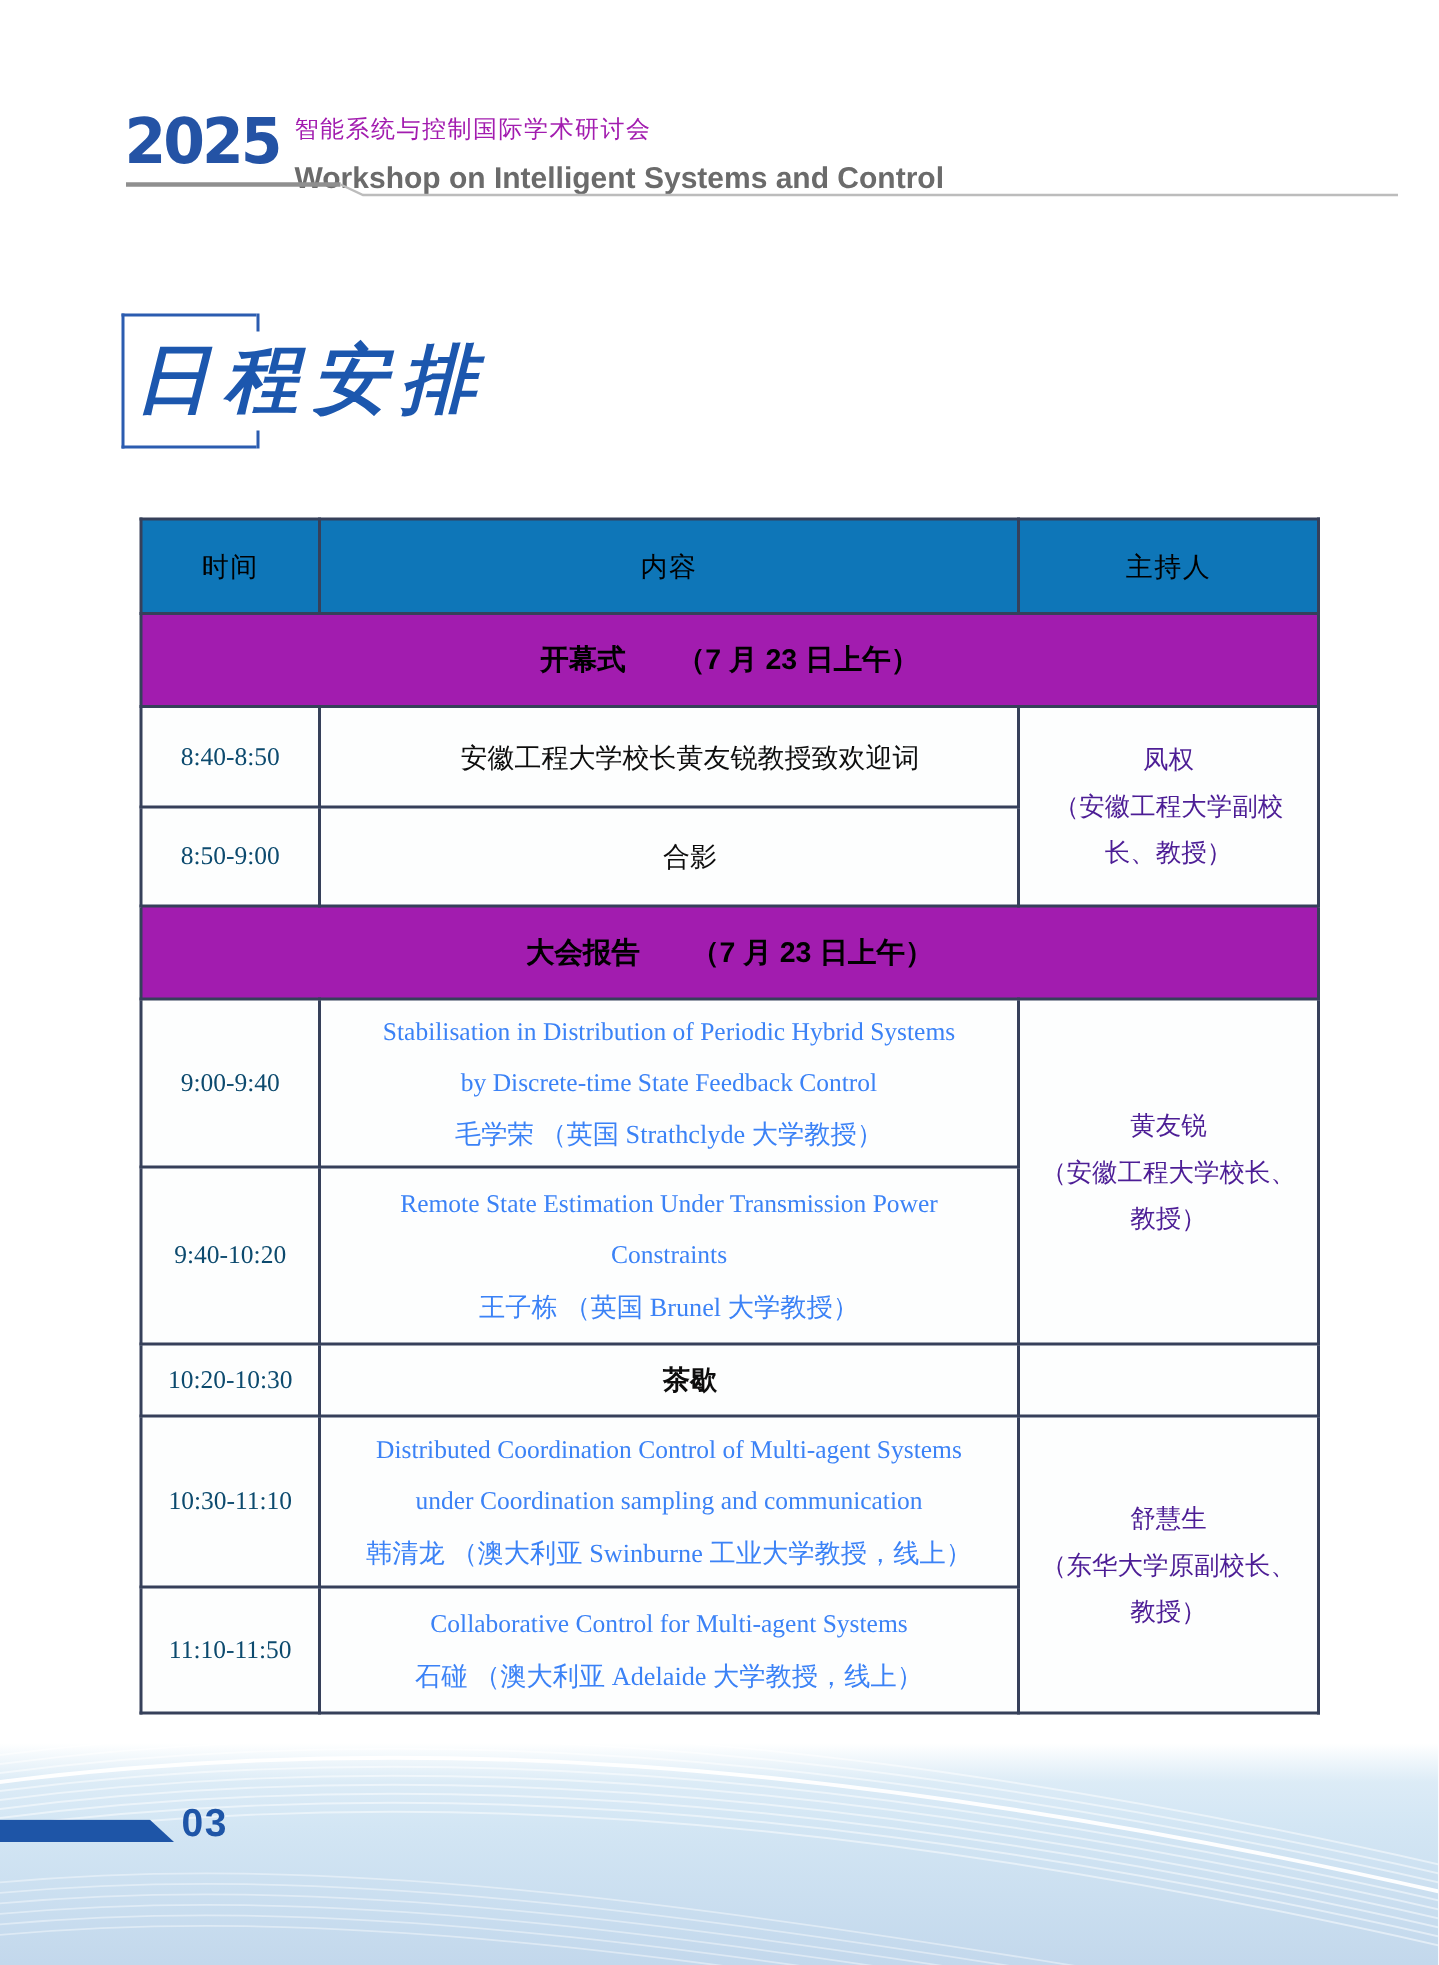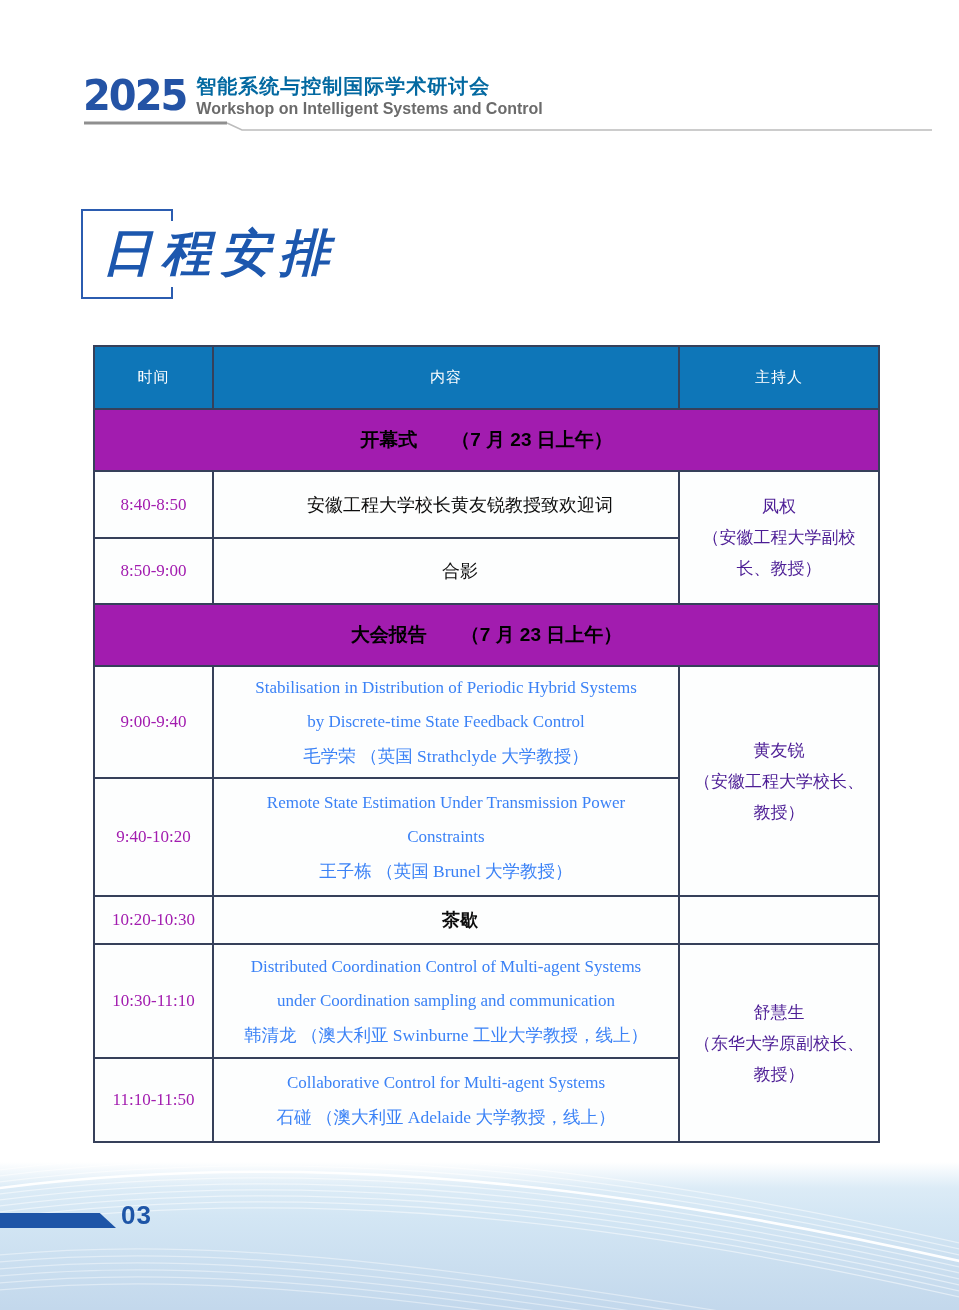--- a/index.html
+++ b/index.html
@@ -16,72 +16,72 @@
   
   .brand { position:absolute; left:83px; top:74px; display:flex; align-items:flex-start; }
   .brand-year {
     font-family:"DejaVu Sans", sans-serif;
     font-size:40px; line-height:40px; font-weight:800;
     color:#2453a5; letter-spacing:-2px;
     transform:scaleY(1.05); transform-origin:top left;
     margin-right:10px;
   }
   .brand-text { padding-top:1px; }
-  .brand-cn { font-size:20px; font-weight:700; color:#0369a1; letter-spacing:1px; line-height:23px; }
-  .brand-en { font-size:16px; font-weight:700; color:#6b6b6b; line-height:19px; margin-top:1px; }
+  .brand-cn { font-size:16px; font-weight:400; color:#a21caf; letter-spacing:1px; line-height:23px; }
+  .brand-en { font-size:20px; font-weight:700; color:#6b6b6b; line-height:19px; margin-top:12px; }
   .header-divider { position:absolute; left:84px; top:120px; }
 
   
   .title-bracket {
     position:absolute; left:81px; top:209px;
     width:90px; height:90px;
     border-left:2px solid #2b5cb0;
     border-top:2px solid #2b5cb0;
     border-bottom:2px solid #2b5cb0;
   }
   .title-bracket::before {
     content:""; position:absolute; right:-2px; top:-2px;
     width:2px; height:12px; background:#2b5cb0;
   }
   .title-bracket::after {
     content:""; position:absolute; right:-2px; bottom:-2px;
     width:2px; height:12px; background:#2b5cb0;
   }
   .page-title {
-    position:absolute; left:102px; top:216px;
+    position:absolute; left:90px; top:216px;
     font-size:50px; line-height:74px;
     font-weight:900; font-style:italic;
     letter-spacing:9px; color:#1c57ae;
   }
 
   
   table.schedule {
     position:absolute; left:93px; top:345px;
     width:785px; border-collapse:collapse; table-layout:fixed;
     background:#fdfefe;
   }
   .schedule td, .schedule th { border:2px solid #36405a; text-align:center; vertical-align:middle; }
   .schedule th {
-    background:#0e76b8; color:#ffffff;
-    font-size:15px; font-weight:400; letter-spacing:1px;
+    background:#0e76b8; color:#000000;
+    font-size:18px; font-weight:400; letter-spacing:1px;
   }
   tr.r-head   { height:63px; }
   tr.r-sec    { height:62px; }
   tr.r-a      { height:67px; }
   tr.r-b      { height:66px; }
   tr.r-talk1  { height:112px; }
   tr.r-talk2  { height:118px; }
   tr.r-c      { height:48px; }
   tr.r-talk3  { height:114px; }
   tr.r-talk4  { height:84px; }
 
   td.section { background:#a21caf; font-size:19px; font-weight:700; color:#000; }
   td.section .sec-date { margin-left:34px; }
 
-  td.time { font-family:"Liberation Serif", serif; font-size:17px; color:#a21caf; }
+  td.time { font-family:"Liberation Serif", serif; font-size:17px; color:#0c4a6e; }
   td.cn-content { font-size:18px; color:#0d0d0d;padding-left:28px; }
   td.cn-content.bold { font-weight:700; font-size:18px; }
   td.talk { font-family:Liberation Serif, serif; font-size:17px; line-height:34px; color:#3b82f6; padding:4px 8px; }
   td.talk .speaker { font-size:17.5px; }
   td.host { font-size:17px; line-height:31px; color:#4c1d95; padding:0 12px; }
 
   
   .wave-zone {
     position:absolute; left:0; top:1162px; width:959px; height:148px;
     background:linear-gradient(180deg,

